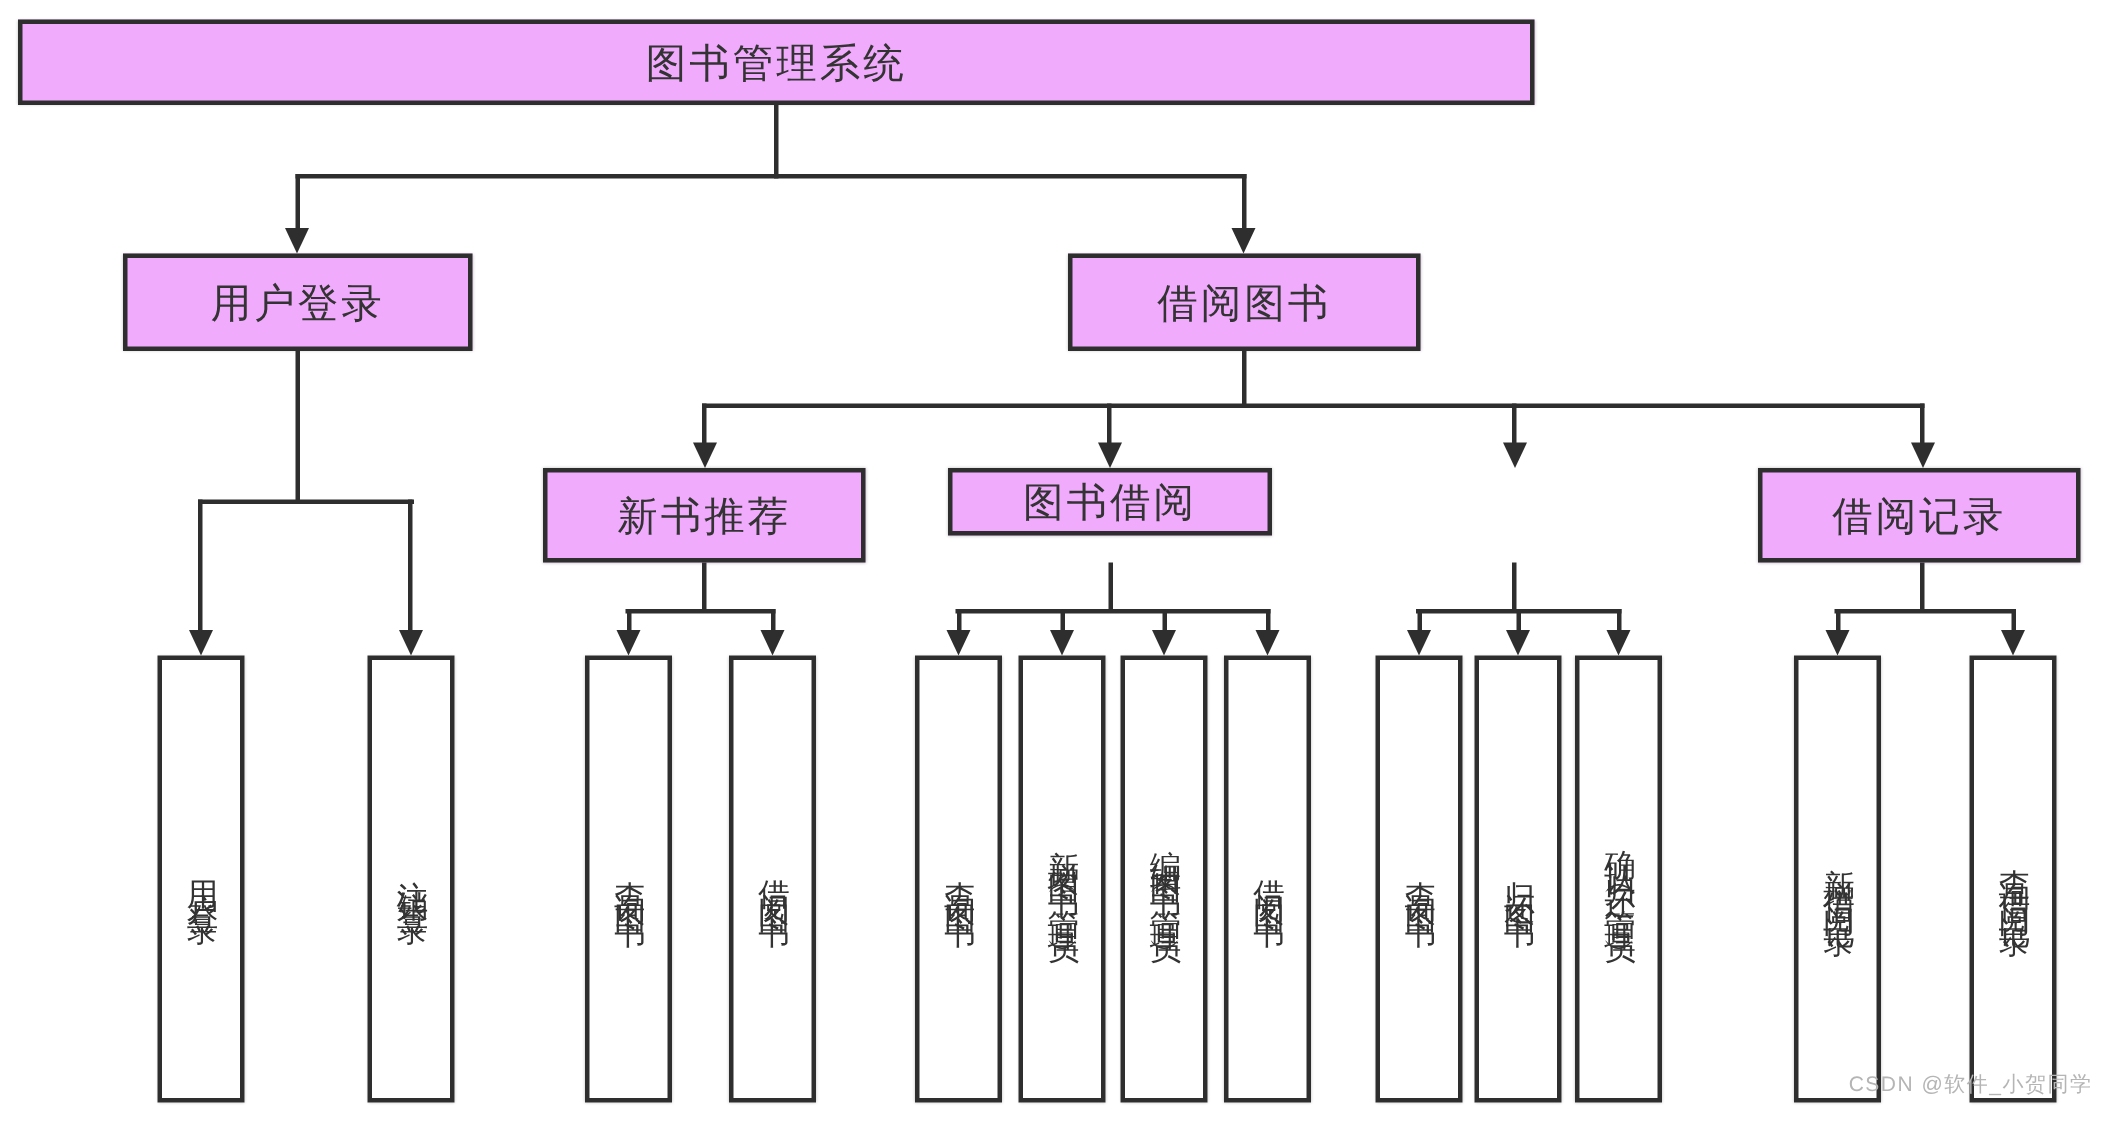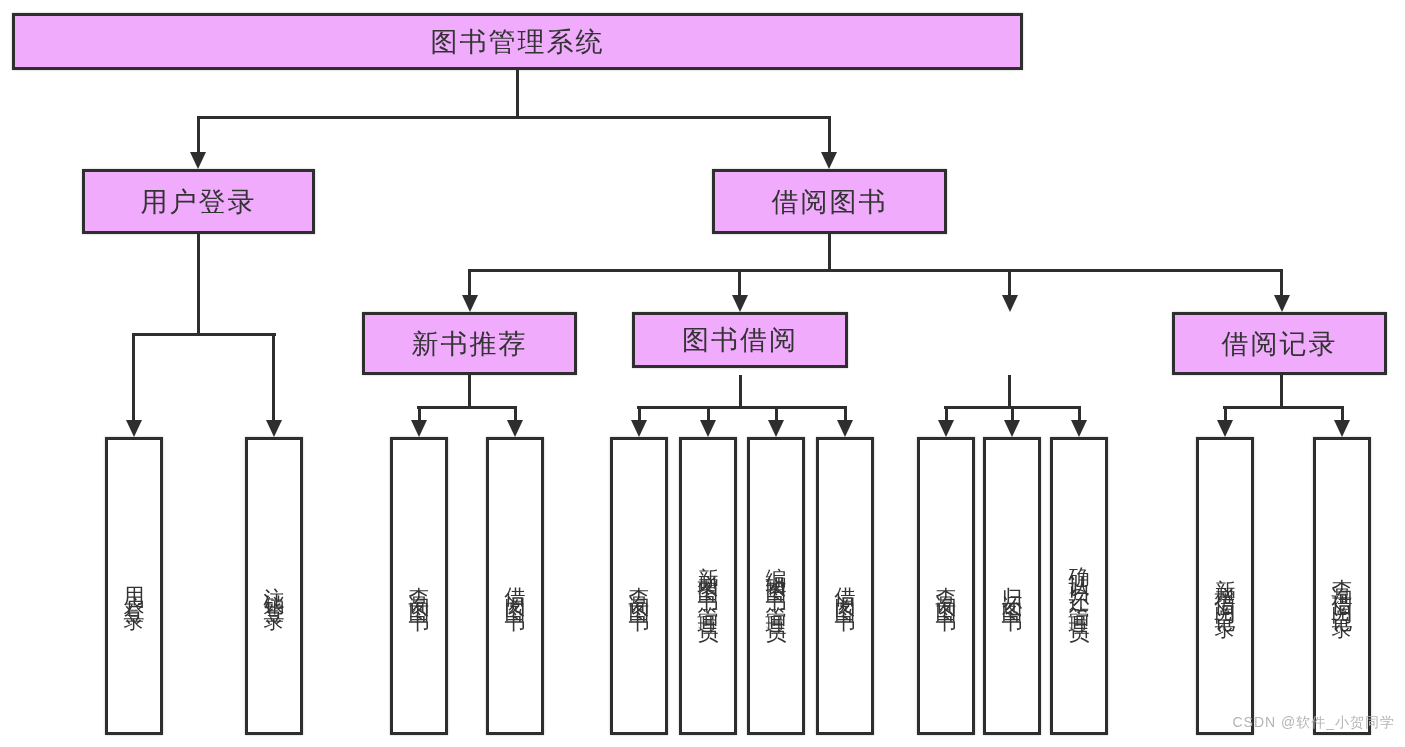--- a/index.html
+++ b/index.html
@@ -44,21 +44,21 @@
   </div>
 
   <div class="hbox" style="left:712px;top:169px;width:235px;height:65px;">
     <span>借阅图书</span>
   </div>
 
   <div class="hbox" style="left:362px;top:312px;width:215px;height:63px;">
     <span>新书推荐</span>
   </div>
 
-  <div class="hbox" style="left:632px;top:312px;width:216px;height:56px;">
+  <div class="hbox" style="left:632px;top:312px;width:216px;height:45px;">
     <span>图书借阅</span>
   </div>
 
 
   <div class="hbox" style="left:1172px;top:312px;width:215px;height:63px;">
     <span>借阅记录</span>
   </div>
 
   <div class="vbox" style="left:105px;">
     <span>用户登录</span>

